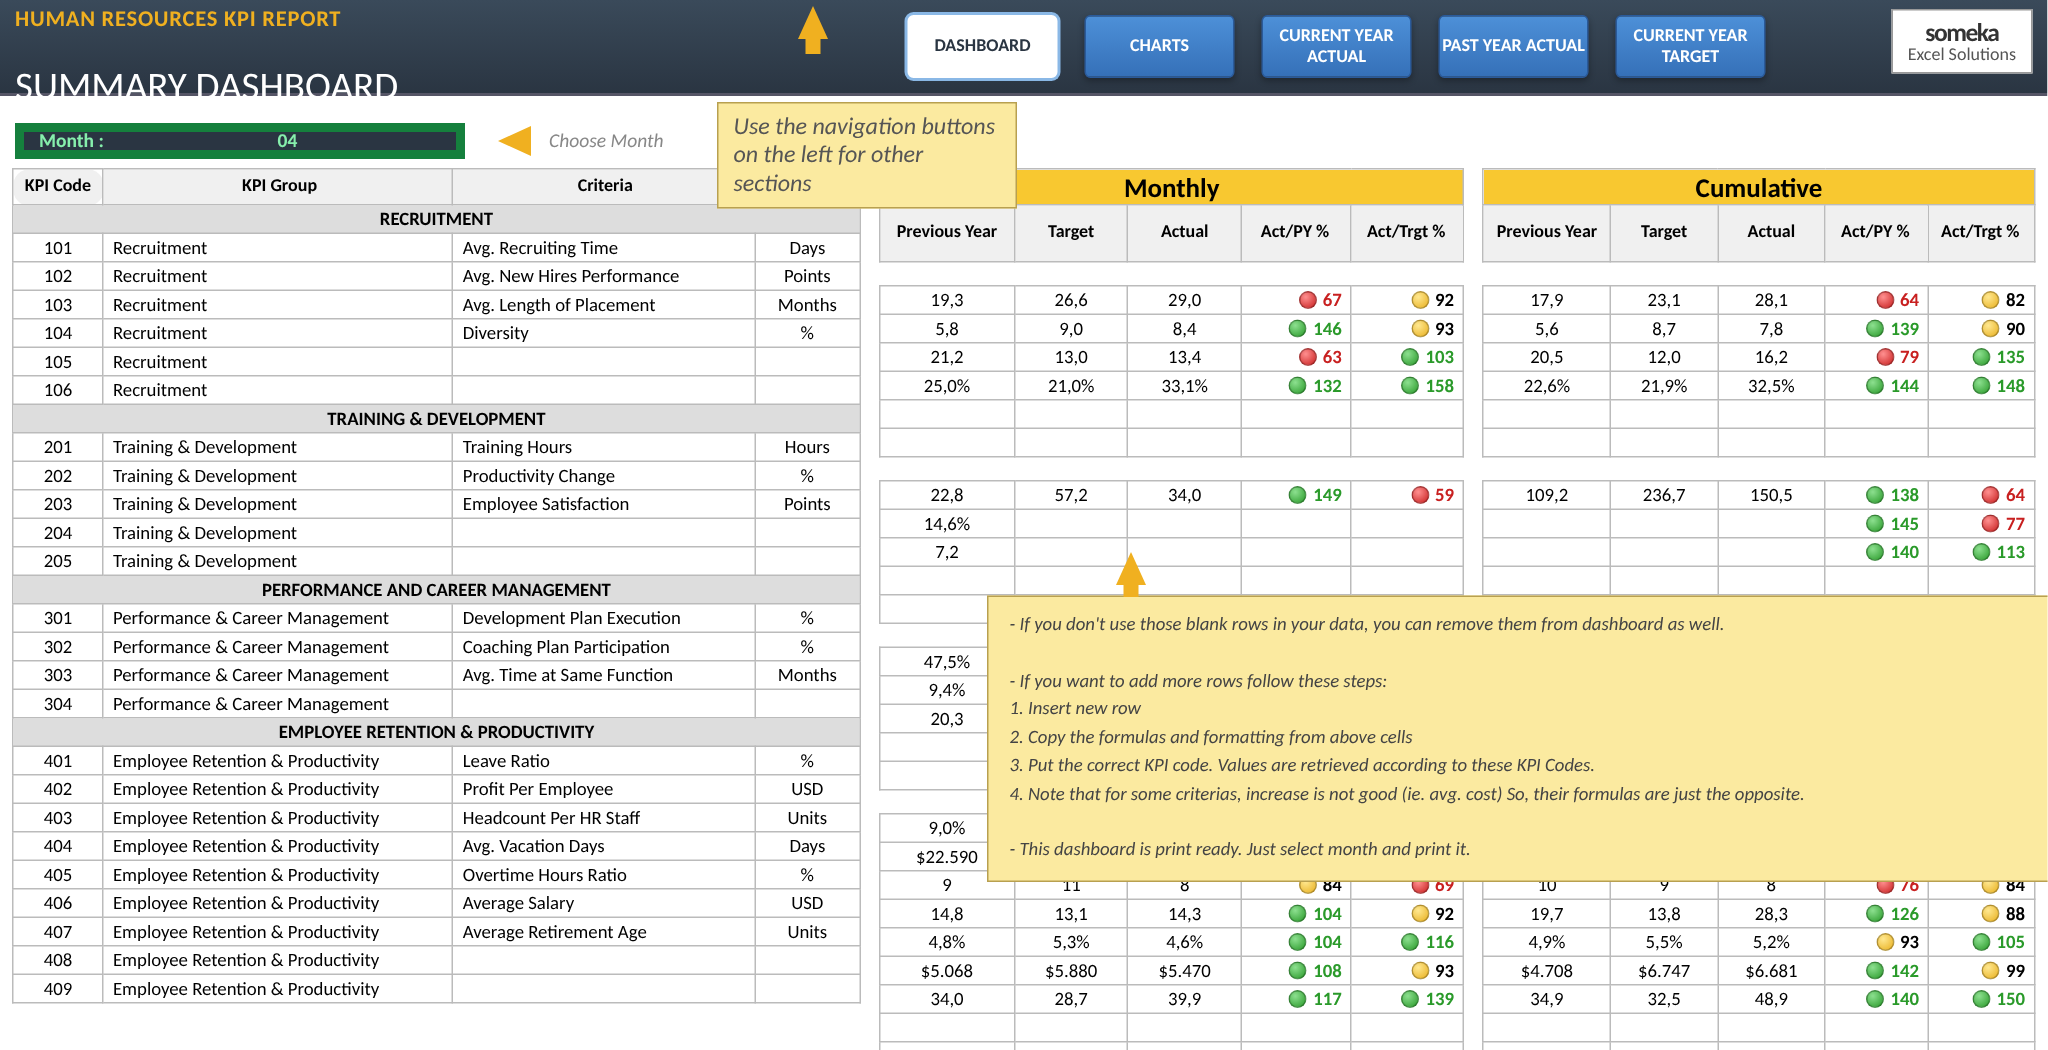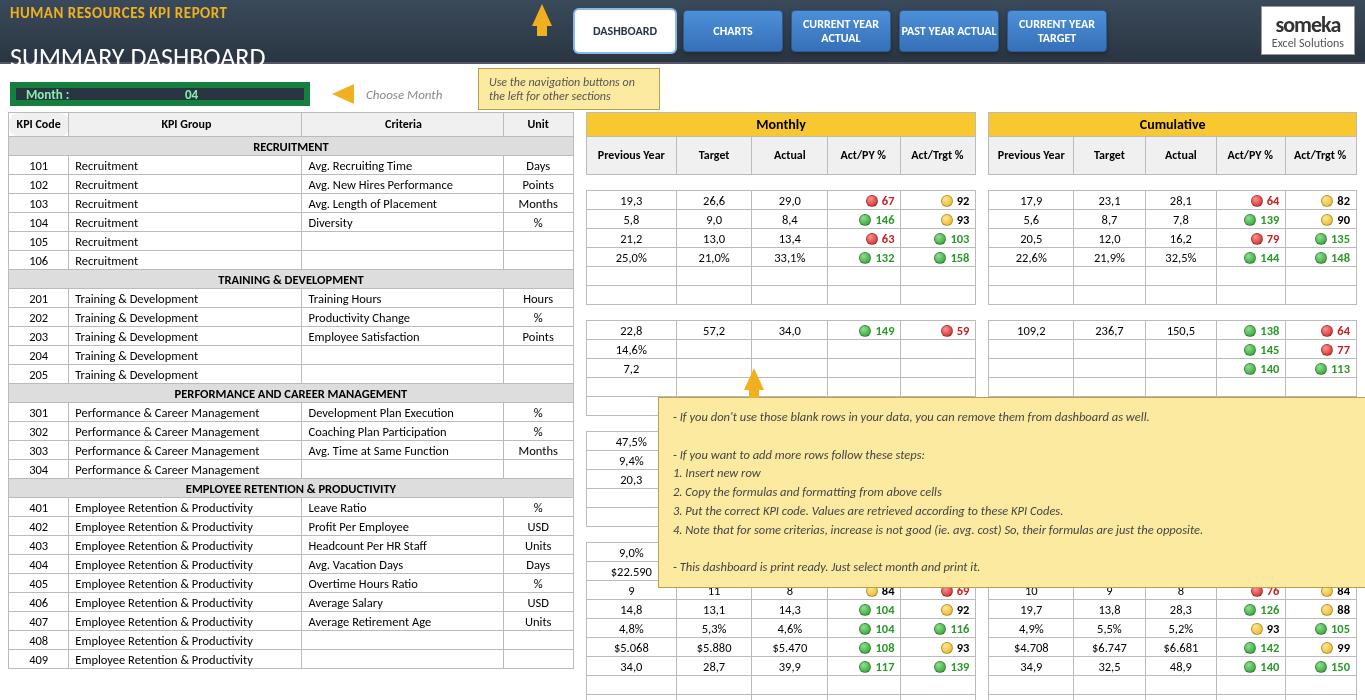--- a/index.html
+++ b/index.html
@@ -2,49 +2,49 @@
 <html><head>
 <meta charset="utf-8">
 <style>
   * { box-sizing: border-box; margin: 0; padding: 0; }
   body { font-family: Calibri, Arial, sans-serif; font-size: 13px; background: #fff; width: 1365px; }
   
   .header-bar { background: linear-gradient(#3a4a5a, #2a3542); padding: 4px 10px 10px 10px; position: relative; height: 64px; border-bottom: 2px solid #556; }
   .report-title { color: #f0b020; font-weight: bold; font-size: 15px; letter-spacing: 0.5px; }
   .subtitle { color: #fff; font-size: 26px; font-weight: 300; margin-top: 19px; }
   
-  .nav-buttons { position: absolute; top: 10px; left: 575px; display: flex; gap: 8px; border-radius: 14px; }
+  .nav-buttons { position: absolute; top: 10px; left: 605px; display: flex; gap: 18px; border-radius: 14px; }
   .nav-btn { background: linear-gradient(#4d90d8, #3570b8); color: #fff; border: 1px solid #2a5a9a; border-radius: 4px; width: 100px; height: 42px; display: flex; align-items: center; justify-content: center; font-weight: bold; font-size: 12px; text-align: center; line-height: 1.2; cursor: pointer; box-shadow: 0 2px 4px rgba(0,0,0,.3); }
   .nav-btn.active { background: #fff; color: #2a3542; border: 4px solid #fff; box-shadow: 0 0 0 2px #8ab8e6; }
   
   .logo { position: absolute; right: 10px; top: 6px; background:#fff; border:1px solid #999; padding:4px 10px; text-align:center; }
-  .logo .s { font-size: 22px; font-weight: bold; color:#333; letter-spacing:-1px;}
+  .logo .s { font-size: 17px; font-weight: bold; color:#333; letter-spacing:-1px;}
   .logo .t { font-size: 12px; color:#555; margin-top:-2px;}
   
   .month-row { display:flex; align-items:center; gap:12px; padding: 18px 0 0 10px; position:relative; }
   .month-box { background:#2a3542; color:#86efac; width:300px; height:24px; display:flex; align-items:center; border:6px solid #15803d;}
   .month-box .lbl { padding:0 10px; font-weight:bold; }
   .month-box .val { flex:1; text-align:center; font-weight:bold; }
   .arrow-l { width:0;height:0;border-top:10px solid transparent;border-bottom:10px solid transparent;border-right:22px solid #f0b020; margin-left:10px;}
   .choose { font-style:italic; color:#888; font-size:13px; }
   
-  .nav-tip { position:absolute; left:478px; top:68px; background:#fbeaa0; border:1px solid #b8a050; padding:6px 10px; font-style:italic; color:#555; width:182px; font-size:12px; z-index:5;}
+  .nav-tip { position:absolute; left:478px; top:68px; background:#fbeaa0; border:1px solid #b8a050; padding:6px 10px; font-style:italic; color:#555; width:200px; font-size:16px; z-index:5;}
   .arrow-up { position:absolute; left:532px; top:4px; width:0;height:0;border-left:10px solid transparent;border-right:10px solid transparent;border-bottom:22px solid #f0b020;}
   .arrow-up::after{content:"";position:absolute;left:-5px;top:18px;width:10px;height:14px;background:#f0b020;}
   
   .main-wrap { display:flex; padding: 0 8px; }
   .left-tbl { width: 568px; }
   .gap-col { width: 12px; }
   .monthly-tbl { width: 392px; }
   .cumul-tbl { width: 370px; }
   
   table { border-collapse: collapse; width:100%; }
   td, th { border: 1px solid #bbb; height: 19px; font-size: 12.5px; padding: 0 4px; white-space:nowrap; overflow:hidden;}
   
-  .section-hdr { background:#f8c830; font-weight:bold; text-align:center; font-size:14px; height:24px; }
+  .section-hdr { background:#f8c830; font-weight:bold; text-align:center; font-size:18px; height:24px; }
   
   .col-hdr td { background:#f0f0f0; font-weight:bold; text-align:center; height:38px; line-height:1.1; font-size:12px;}
   .col-hdr.left-hdr td { height:24px;}
   
   .grp-hdr { background:#ddd; font-weight:bold; text-align:center; }
   
   .c-code { width:60px; text-align:center;border-radius:10px;}
   .c-grp  { width:232px; padding-left:6px;}
   .c-crit { width:200px; padding-left:6px;}
   .c-unit { width:70px; text-align:center;}

